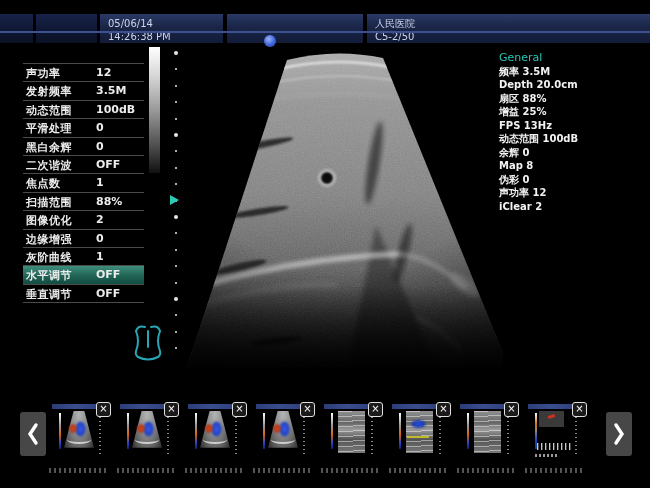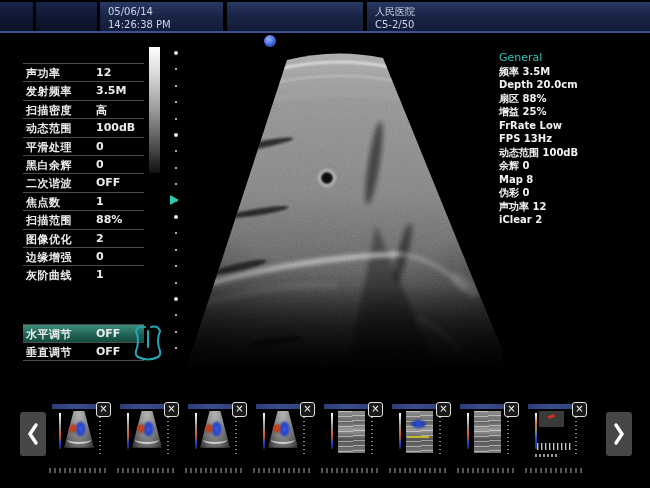--- a/index.html
+++ b/index.html
@@ -1,31 +1,31 @@
 <!DOCTYPE html>
 <html><head>
 <meta charset="utf-8">
 <style>
   html,body{margin:0;padding:0;background:#000;}
   #stage{position:relative;width:650px;height:488px;background:#000;overflow:hidden;
          font-family:"DejaVu Sans","Liberation Sans",sans-serif;}
 
   
-  .hseg{position:absolute;top:2px;height:29px;background:linear-gradient(180deg,#2a3a66 0%,#1a2547 45%,#121b38 100%);}
+  .hseg{position:absolute;top:14px;height:29px;background:linear-gradient(180deg,#2a3a66 0%,#1a2547 45%,#121b38 100%);}
   .hseg.dark{background:linear-gradient(180deg,#18234a 0%,#0e1630 60%,#0b1226 100%);}
   .hline{position:absolute;top:31px;left:0;width:650px;height:2px;background:#3d5190;}
   .htext{position:absolute;top:3px;left:8px;color:#ccd4e8;font-size:10px;line-height:13px;white-space:nowrap;}
 
   
   #leftpanel{position:absolute;left:23px;top:63px;width:121px;}
   .lrow{position:relative;height:17.4px;border-top:1px solid #4b4b4b;color:#ececec;}
   .lrow:last-child{border-bottom:1px solid #4b4b4b;}
   .llabel{position:absolute;left:3px;top:2px;font-size:11px;font-weight:bold;letter-spacing:.5px;}
   .lval{position:absolute;left:73px;top:2px;font-size:11px;font-weight:bold;text-align:right;}
-  .lrow.hl{background:linear-gradient(180deg,#3f8e7c 0%,#206355 55%,#134d41 100%);margin-top:40px;}
+  .lrow.hl{background:linear-gradient(180deg,#3f8e7c 0%,#206355 55%,#134d41 100%);}
 
   
   #graybar{position:absolute;left:149px;top:47px;width:11px;height:126px;
            background:linear-gradient(180deg,#ffffff 0%,#d8d8d8 22%,#9a9a9a 50%,#4a4a4a 80%,#101010 100%);}
   .rdot{position:absolute;border-radius:50%;background:#e8e8e8;}
   #focusarrow{position:absolute;left:170px;top:195px;width:0;height:0;
               border-left:9px solid #2cc8b8;border-top:5px solid transparent;border-bottom:5px solid transparent;}
   #probedot{position:absolute;left:264px;top:35px;width:12px;height:12px;border-radius:50%;
             background:radial-gradient(circle at 40% 35%,#9ab4f8 0%,#3c62d8 55%,#23409a 100%);}
   #bodymark{position:absolute;left:131px;top:321px;}
@@ -99,24 +99,20 @@
   </div>
 
   <div id="leftpanel">
       <div class="lrow">
         <span class="llabel">声功率</span>
         <span class="lval">12</span>
       </div>
       <div class="lrow">
         <span class="llabel">发射频率</span>
         <span class="lval">3.5M</span>
-      </div>
-      <div class="lrow">
-        <span class="llabel">扫描密度</span>
-        <span class="lval">高</span>
       </div>
       <div class="lrow">
         <span class="llabel">动态范围</span>
         <span class="lval">100dB</span>
       </div>
       <div class="lrow">
         <span class="llabel">平滑处理</span>
         <span class="lval">0</span>
       </div>
       <div class="lrow">
@@ -252,21 +248,20 @@
       </g>
     </svg>
   </div>
 
   <div id="rightpanel">
     <div class="rtitle">General</div>
   <div class="rrow">频率 3.5M</div>
       <div class="rrow">Depth 20.0cm</div>
       <div class="rrow">扇区 88%</div>
       <div class="rrow">增益 25%</div>
-      <div class="rrow">FrRate Low</div>
       <div class="rrow">FPS 13Hz</div>
       <div class="rrow">动态范围 100dB</div>
       <div class="rrow">余辉 0</div>
       <div class="rrow">Map 8</div>
       <div class="rrow">伪彩 0</div>
       <div class="rrow">声功率 12</div>
       <div class="rrow">iClear 2</div>
     </div>
 
   <div class="navbtn" style="left:20px;">

